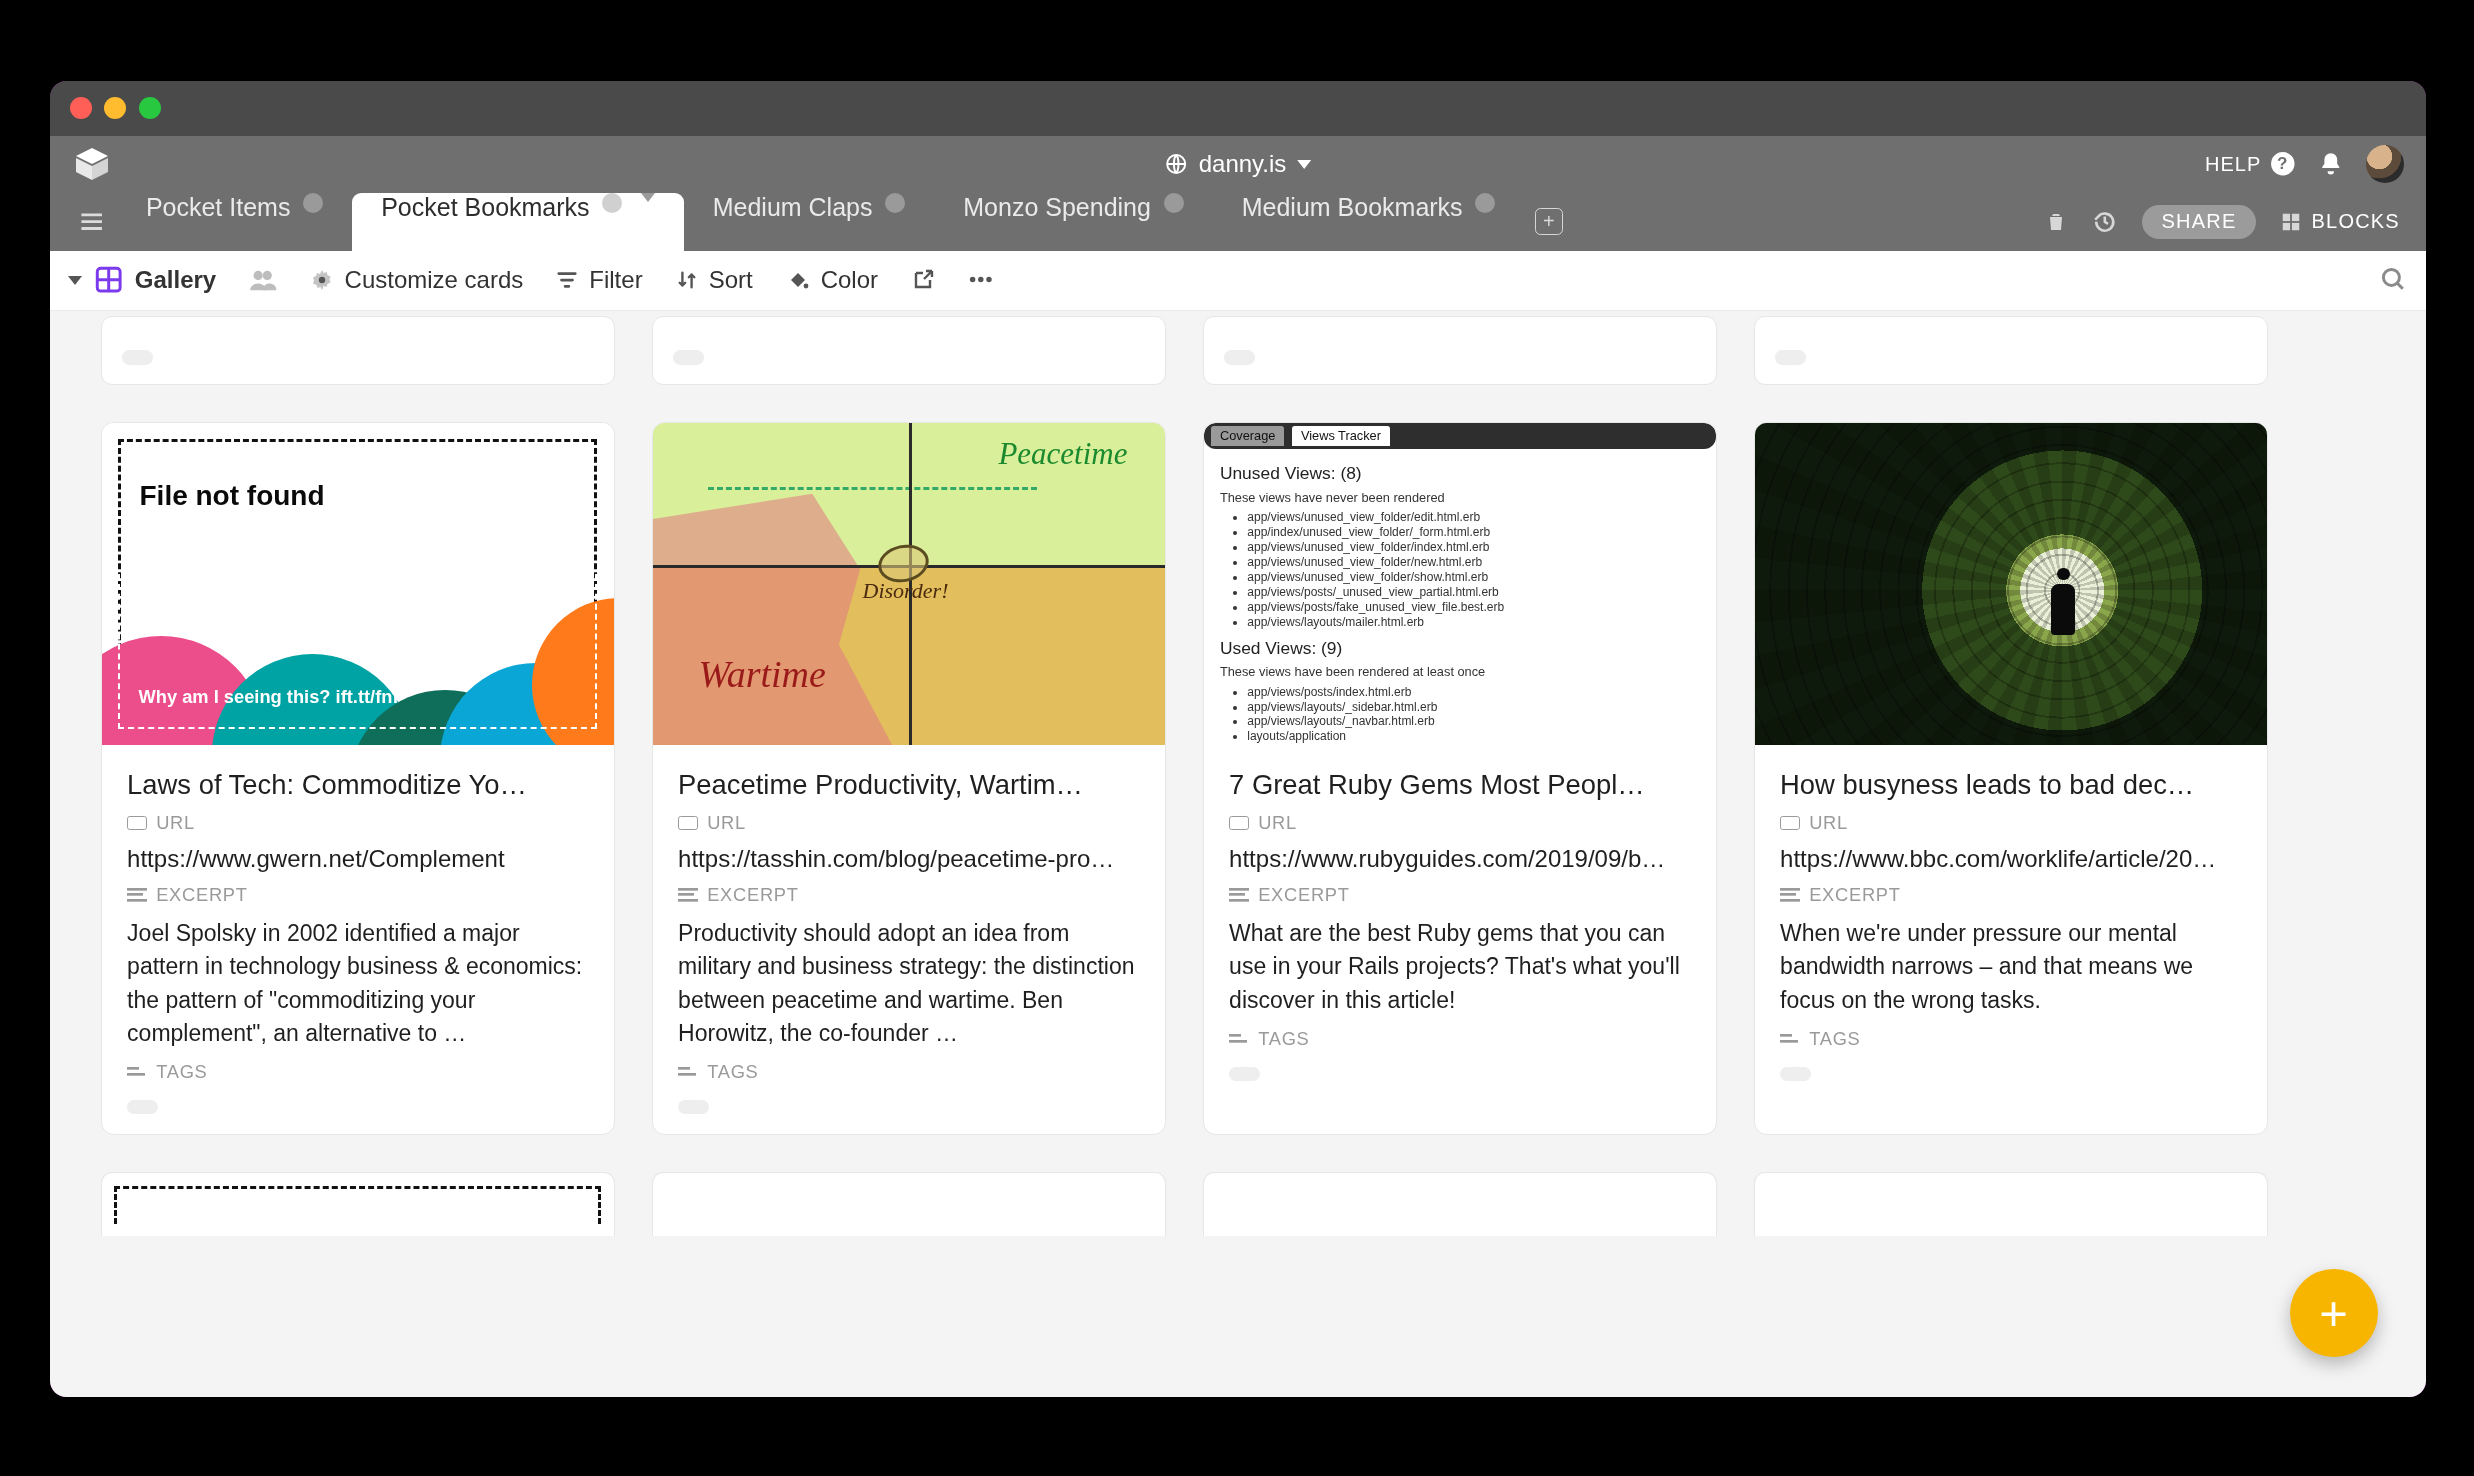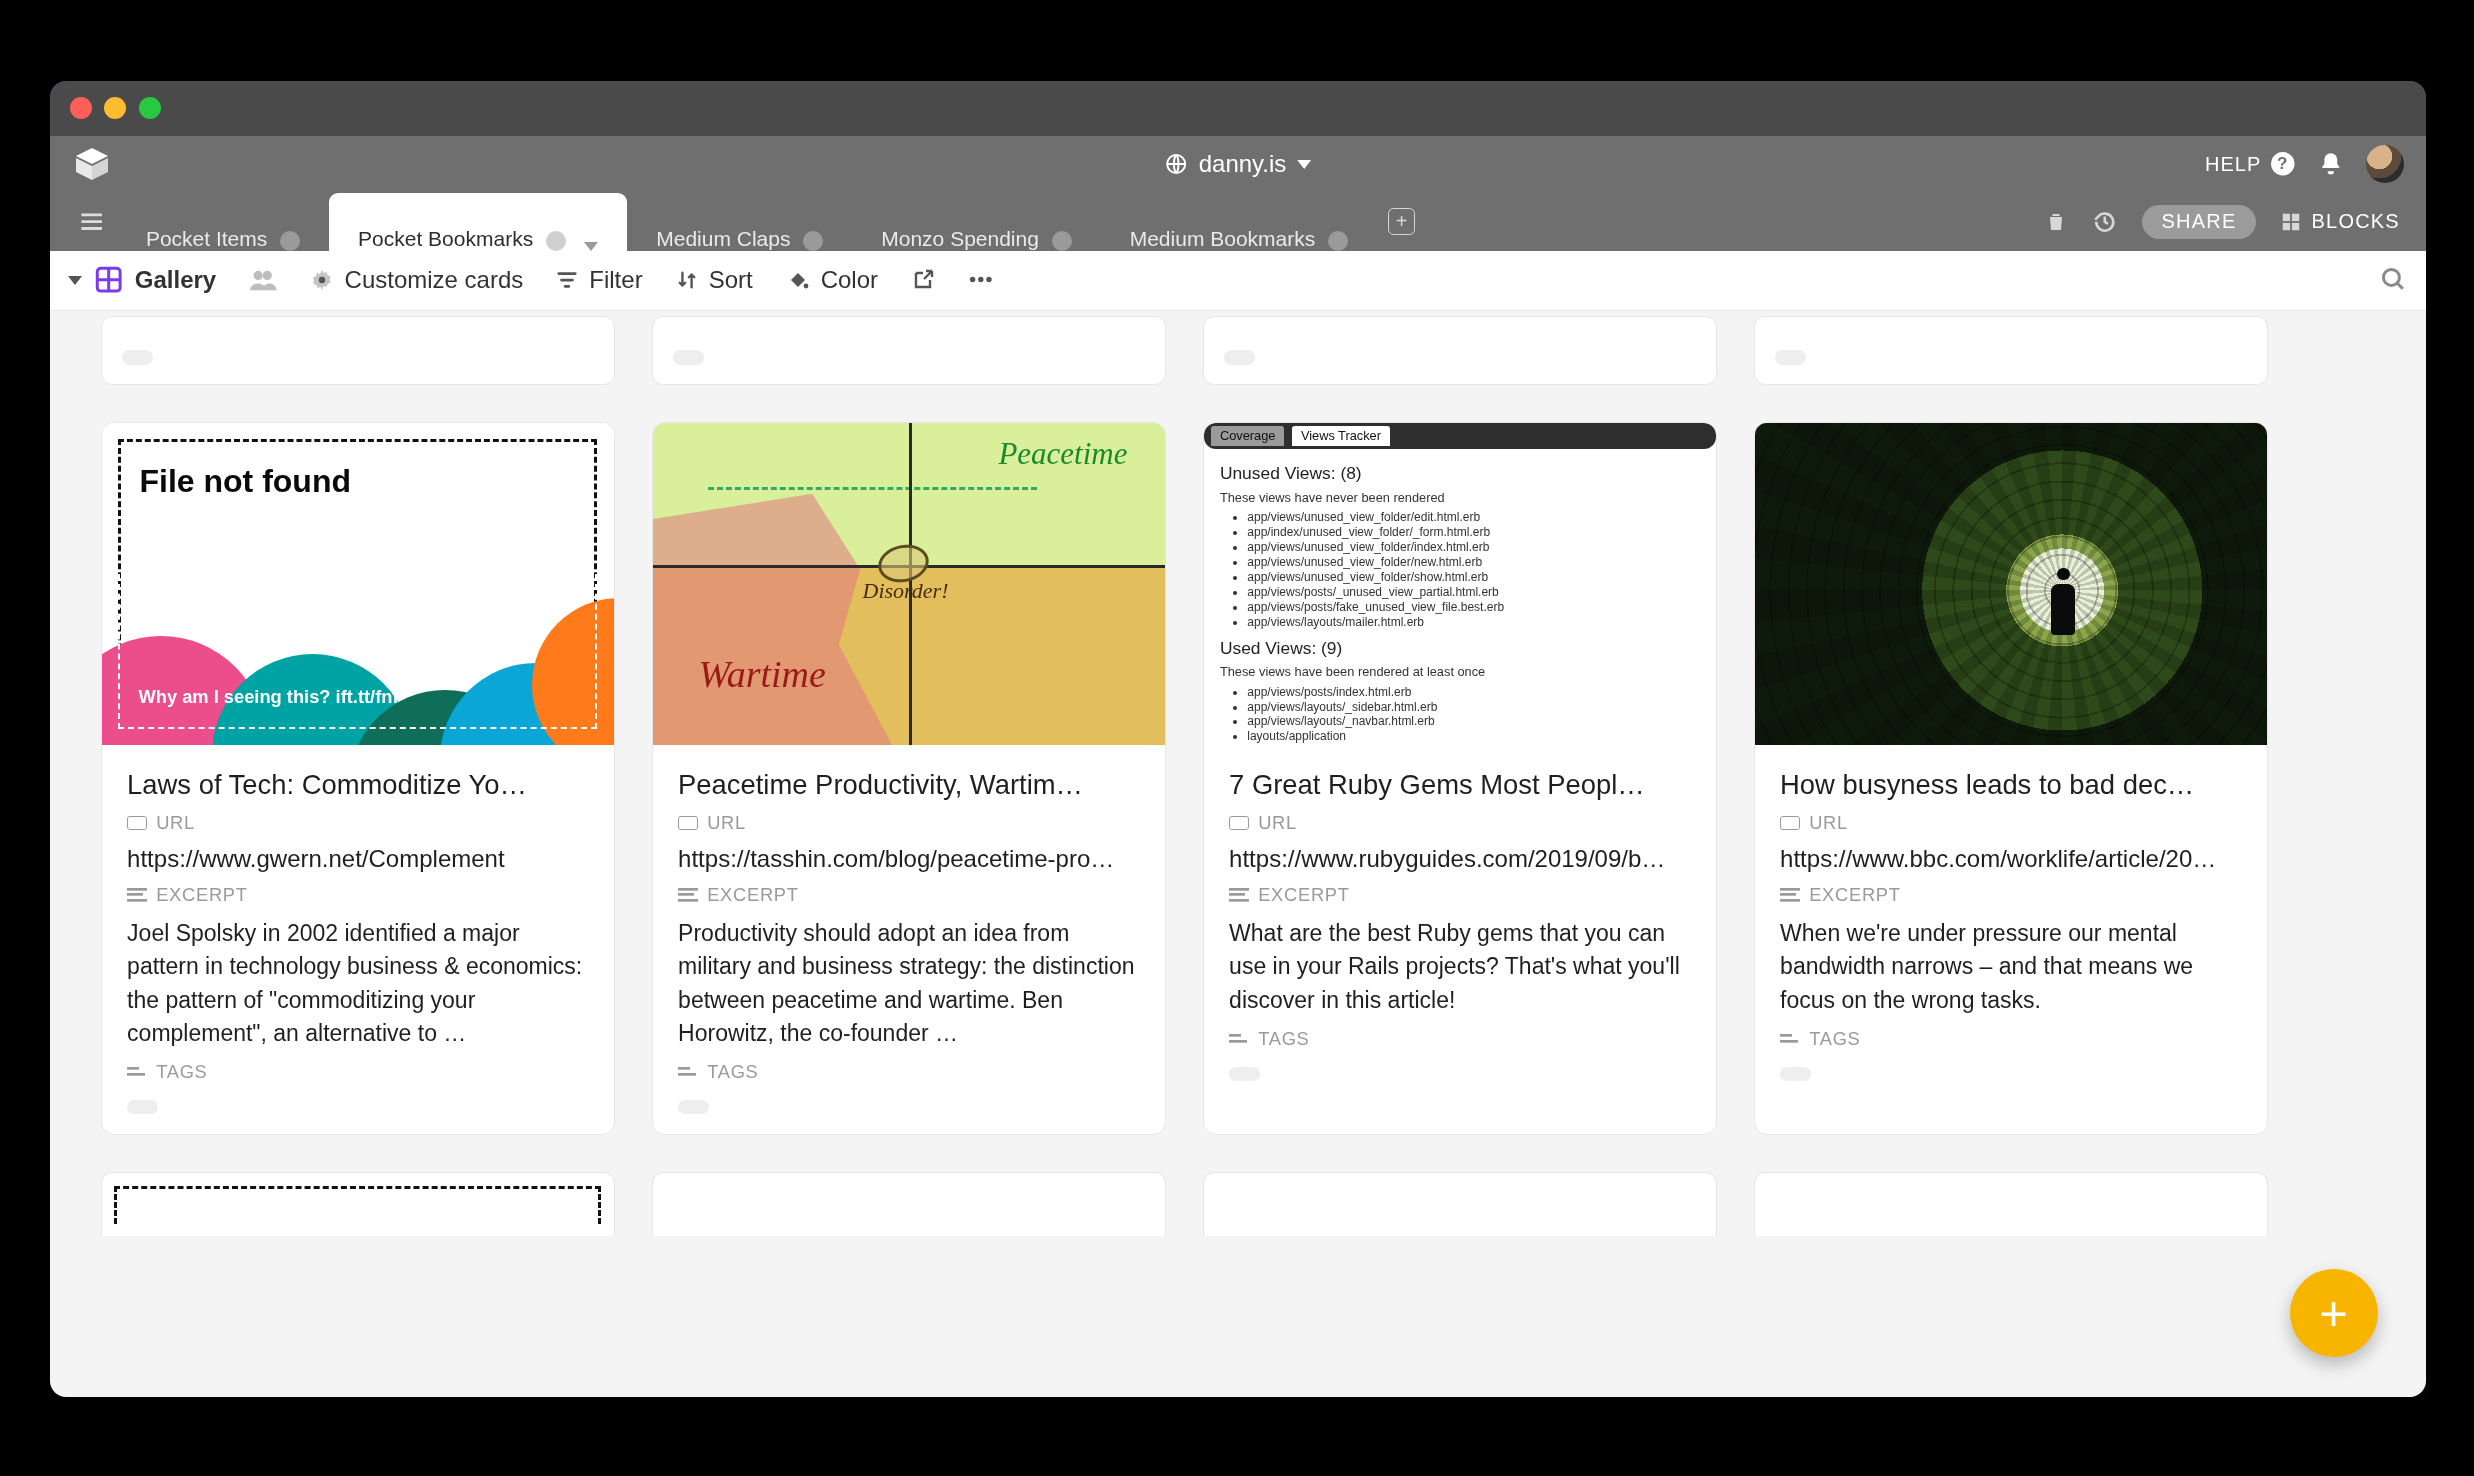--- a/index.html
+++ b/index.html
@@ -15,21 +15,21 @@
 .header { height: 57px; background: #6f6f6f; display: flex; align-items: center; padding: 0 22px; color: #fff; font-size: 24px; position: relative; }
 .header .logo { width: 40px; height: 40px; }
 .header .center { position: absolute; left: 50%; transform: translateX(-50%); display: flex; align-items: center; gap: 11px; }
 .header .right { margin-left: auto; display: flex; align-items: center; gap: 22px; }
 .header .right .help { display: flex; align-items: center; gap: 9.1px; font-size: 20px; letter-spacing: .05em; }
 .avatar { width: 38px; height: 38px; border-radius: 50%; background: radial-gradient(circle at 35% 30%, #d7b28a 0 35%, #5c4a3a 36% 60%, #2b2b2b 61% 100%); }
 
 
 .tabbar { height: 58px; background: #6f6f6f; display: flex; align-items: stretch; padding-left: 16.4px; gap: 0; color: #fff; }
 .tabbar .hamburger { width: 51px; display:flex; align-items:center; justify-content:center; opacity:.9; }
-.tab { display: flex; align-items: flex-end; gap: 12.8px; padding: 0 29px; font-size: 21px; color: #eaeaea; cursor: pointer; position: relative; }
+.tab { display: flex; align-items: flex-start; gap: 12.8px; padding: 0 29px; font-size: 25px; color: #eaeaea; cursor: pointer; position: relative; }
 .tab .info { width: 20px; height:20px; border-radius:50%; background:#9a9a9a; display:inline-block; }
 .tab.active { background: #fff; color: #2d2d2d; border-top-left-radius: 9.1px; border-top-right-radius: 9.1px; }
 .tab.active .info{ background:#d0d0d0; }
 .tab .caret { width: 0; height: 0; border-left: 7.3px solid transparent; border-right: 7.3px solid transparent; border-top: 9.1px solid #9a9a9a; margin-left: 5.5px;}
 .tab-add { width: 49px; display:flex; align-items:center; justify-content:center; }
 .tab-add .plusbox{ width:27.4px;height:27.4px;border:1.8px solid #d7d7d7;border-radius:5.5px;display:flex;align-items:center;justify-content:center;color:#d7d7d7;font-size:20px;line-height:1;}
 .tabbar .spacer { flex: 1; }
 .tabbar .right { display:flex; align-items:center; gap: 24px; padding-right: 25.6px; }
 .share-pill { background:#9b9b9b; color:#fff; border-radius: 913px; padding: 5.5px 20px; font-size: 20px; letter-spacing:.06em; }
 .blocks { display:flex; align-items:center; gap:9.1px; font-size:20px; letter-spacing:.06em; }
@@ -59,21 +59,21 @@
 .title { font-size: 27.4px; color:#1f1f1f; white-space:nowrap; overflow:hidden; text-overflow:ellipsis; }
 .field-label { font-size: 18.3px; color:#9a9a9a; display:flex; align-items:center; gap:9.1px; letter-spacing:.04em; }
 .field-label .ico{ width:20px;height:14.6px; display:inline-block; }
 .url { font-size: 24px; color:#1f1f1f; white-space:nowrap; overflow:hidden; text-overflow:ellipsis; }
 .excerpt { font-size: 23px; color:#1f1f1f; line-height:1.45; max-height: 137px; overflow:hidden; }
 .tagpill{ width:31px;height:14.6px;border-radius:7.3px;background:#eee; margin-top:5.5px;}
 
 
 .cov1 { background:#fff; }
 .cov1 .dash{ position:absolute; inset:16.4px; border:3.7px dashed #111; }
-.cov1 .fnf{ position:absolute; top:40px; left:38px; font-size:32px; font-weight:800; color:#0a0a0a; }
+.cov1 .fnf{ position:absolute; top:57px; left:38px; font-size:28px; font-weight:800; color:#0a0a0a; }
 .cov1 .why{ position:absolute; left:37px; bottom:37px; font-size:18.3px; color:#fff; font-weight:600; z-index:3;}
 .cov1 .dash2{ position:absolute; left:16.4px; right:16.4px; bottom:16.4px; height:155px; border:2.7px dashed #fff; border-top:none; z-index:2;}
 .cov1 .circ{ position:absolute; border-radius:50%; }
 .cov1 .c1{ width:210px; height:210px; background:#ec4d8b; left:-46px; bottom:-101px; }
 .cov1 .c2{ width:201px; height:201px; background:#00a3a3; left:110px; bottom:-110px; }
 .cov1 .c3{ width:192px; height:192px; background:#0f6e5a; left:247px; bottom:-137px; }
 .cov1 .c4{ width:192px; height:192px; background:#0aa6d6; left:338px; bottom:-110px; }
 .cov1 .c5{ width:174px; height:174px; background:#ff7a1a; left:430px; bottom:-27.4px; z-index:1;}
 .cov1 .c6{ width:183px; height:183px; background:#e8e24a; left:457px; bottom:-119px; }
 

